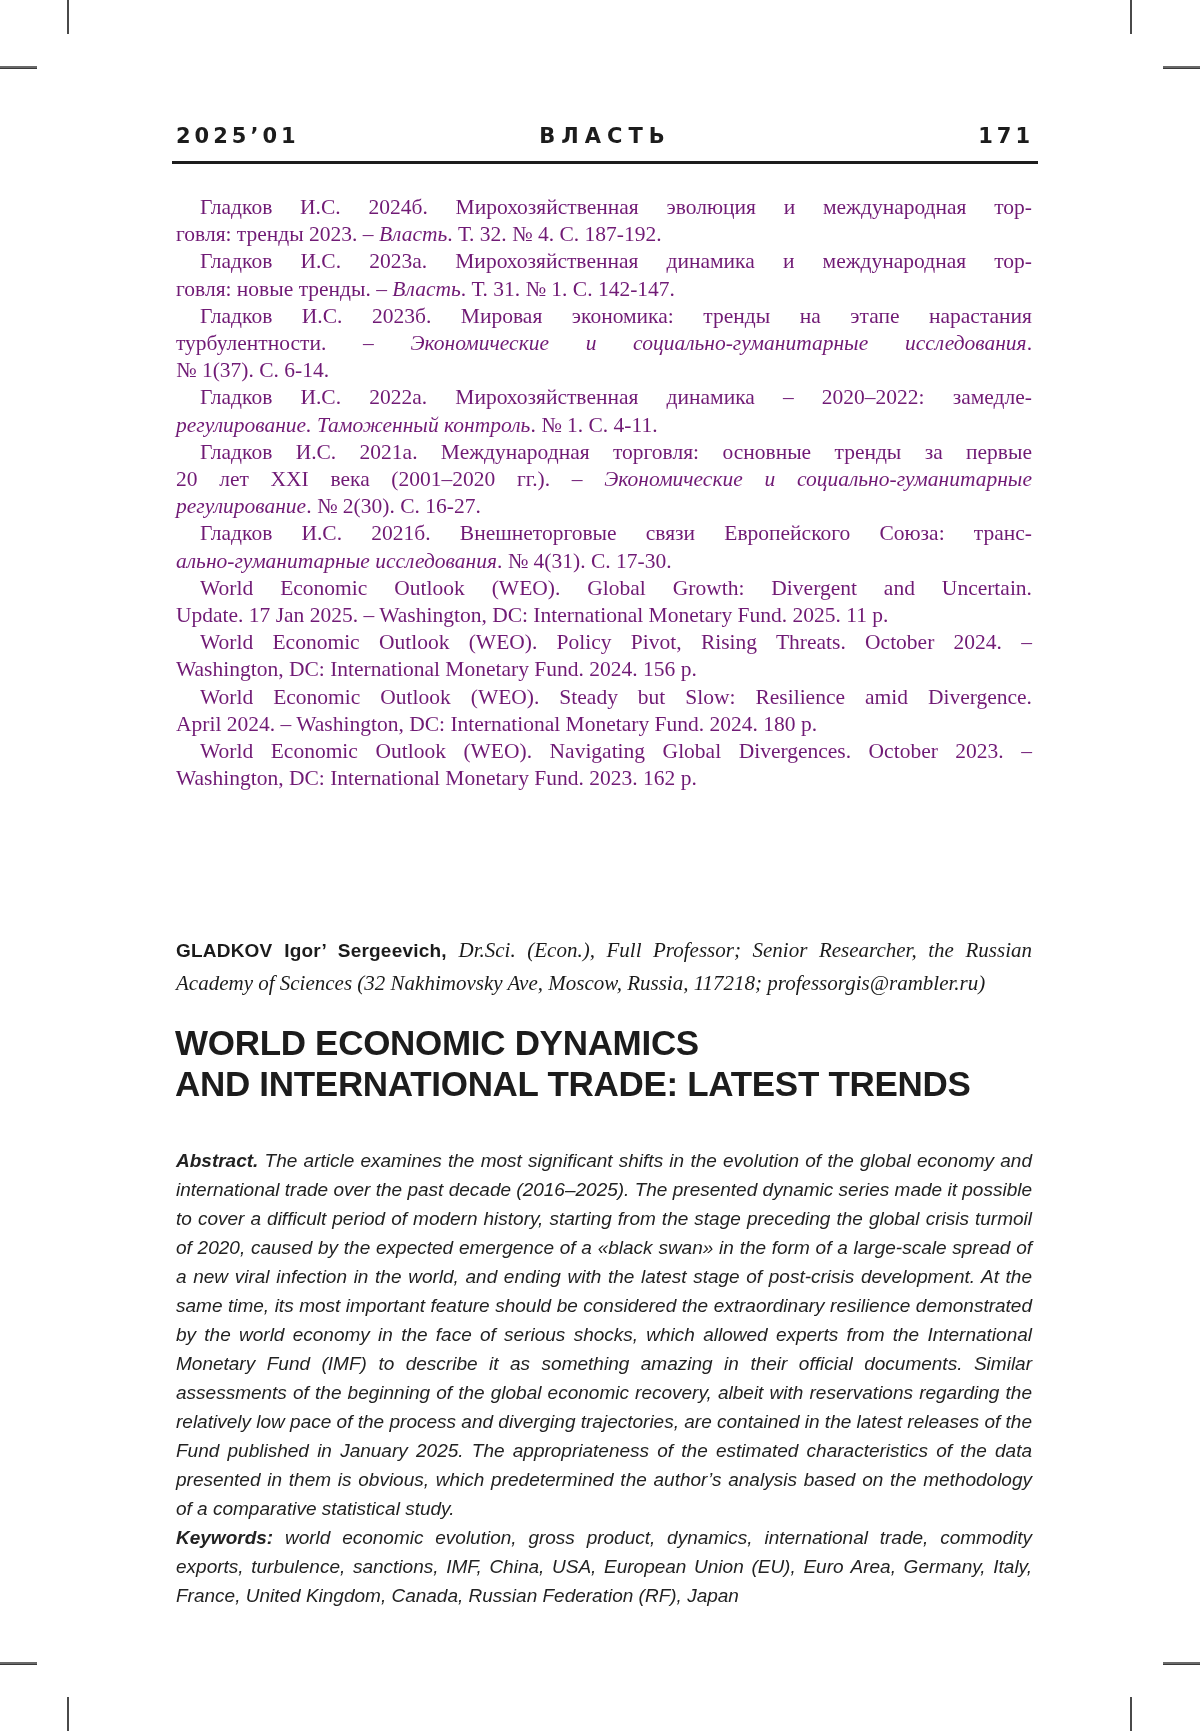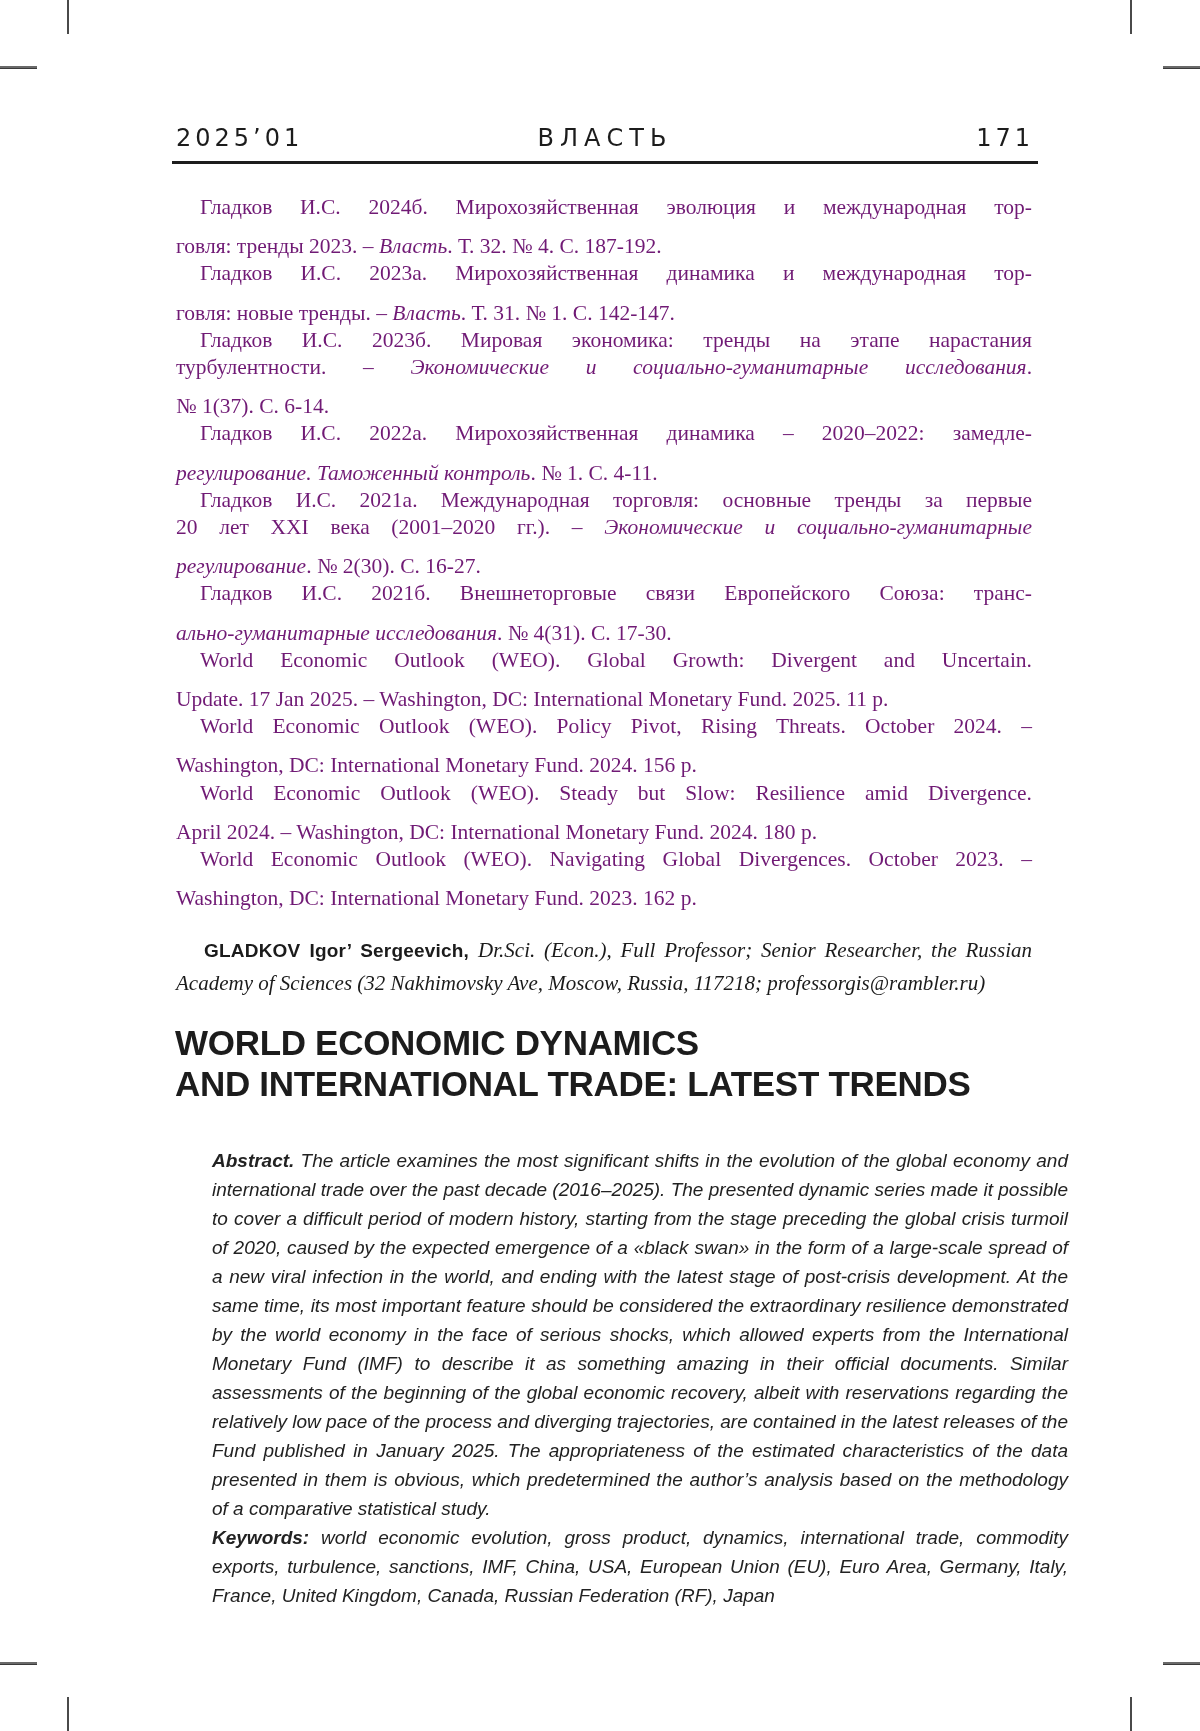--- a/index.html
+++ b/index.html
@@ -13,63 +13,63 @@
   }
   
   .cm { position: absolute; background: #4a4a4a; }
   .cm.h { height: 2px; width: 37px; background: #6a6a6a; box-shadow: 0 1px 0 #3a3a3a; }
   .cm.v { width: 2px; height: 34px; }
 
   
   .header {
     position: absolute; left: 176px; top: 124px; width: 858px; height: 32px;
     font-family: "DejaVu Sans", "Liberation Sans", sans-serif;
-    font-size: 24px; font-weight: normal; letter-spacing: 4px; color: #1c1c1c;
+    font-size: 21px; font-weight: bold; letter-spacing: 4px; color: #1c1c1c;
   }
   .header-issue { position: absolute; left: 0; top: 0; }
   .header-journal { position: absolute; left: 50%; top: 0; transform: translateX(-50%); letter-spacing: 6px; }
   .header-page { position: absolute; right: 0; top: 0; }
   .header-rule { position: absolute; left: 172px; top: 161px; width: 866px; height: 3px; background: #1d1d1d; }
 
   
   .references { position: absolute; left: 176px; top: 194px; width: 856px; }
   .ref-line {
     font-family: "Liberation Serif", serif;
     font-size: 21.5px; line-height: 27.2px;
     text-align: justify; text-align-last: justify;
     white-space: normal; color: #701a75;
   }
   .ref-line.first { text-indent: 24px; }
-  .ref-line.last { text-align-last: left; margin-top: 12px; }
+  .ref-line.last { text-align-last: left; }
   .it { font-style: italic; }
 
   
   .author {
     position: absolute; left: 176px; top: 934px; width: 856px;
     font-family: "Liberation Serif", serif; font-size: 21px; line-height: 33px;
     text-align: justify; color: #1b1b1b;
   }
   .author-name {
     font-family: "Liberation Sans", sans-serif; font-weight: bold;
-    font-style: normal; font-size: 19px; letter-spacing: 0.2px; margin-left: 28px;
+    font-style: normal; font-size: 19px; letter-spacing: 0.2px;
   }
   .author-aff { font-style: italic; }
 
   
   .title {
     position: absolute; left: 175px; top: 1022px; width: 940px;
     font-family: "Liberation Sans", sans-serif; font-weight: bold;
     font-size: 35px; line-height: 41px; letter-spacing: -0.3px; color: #1c1c1c;
   }
 
   
   .abstract-block {
     position: absolute; left: 176px; top: 1146px; width: 856px;
     font-family: "Liberation Sans", sans-serif; font-style: italic;
-    font-size: 19px; line-height: 29px; text-align: justify; color: #222222; margin-left: 36px;
+    font-size: 19px; line-height: 29px; text-align: justify; color: #222222;
   }
   .abstract-block p { margin: 0; }
   .blabel { font-weight: bold; }
 </style>
 </head>
 <body>
 
 <div class="page">
 
   <div class="cm v" style="left:67px;  top:0;"></div>

